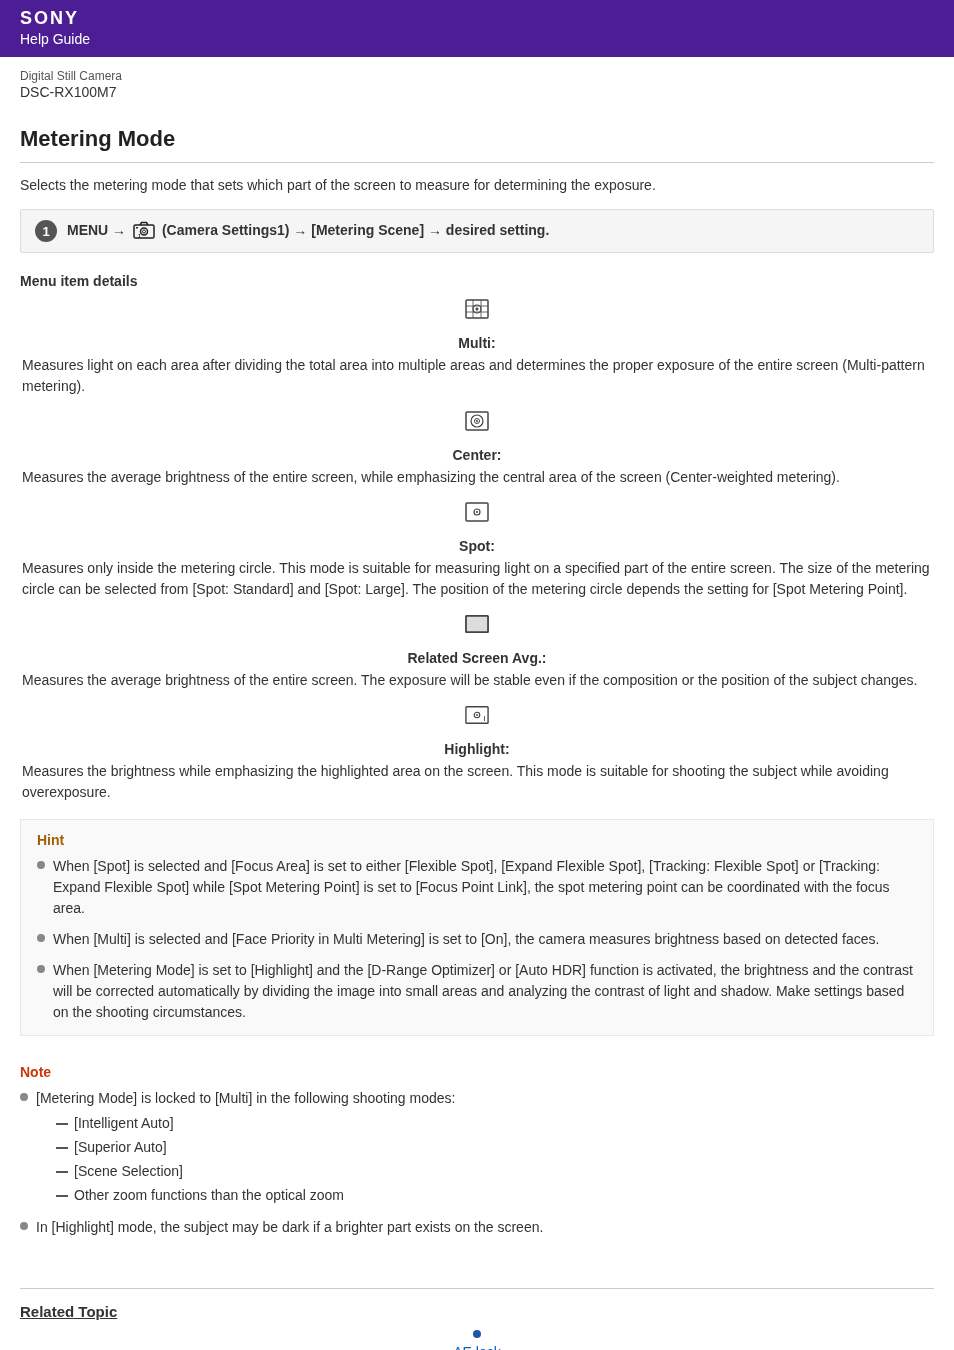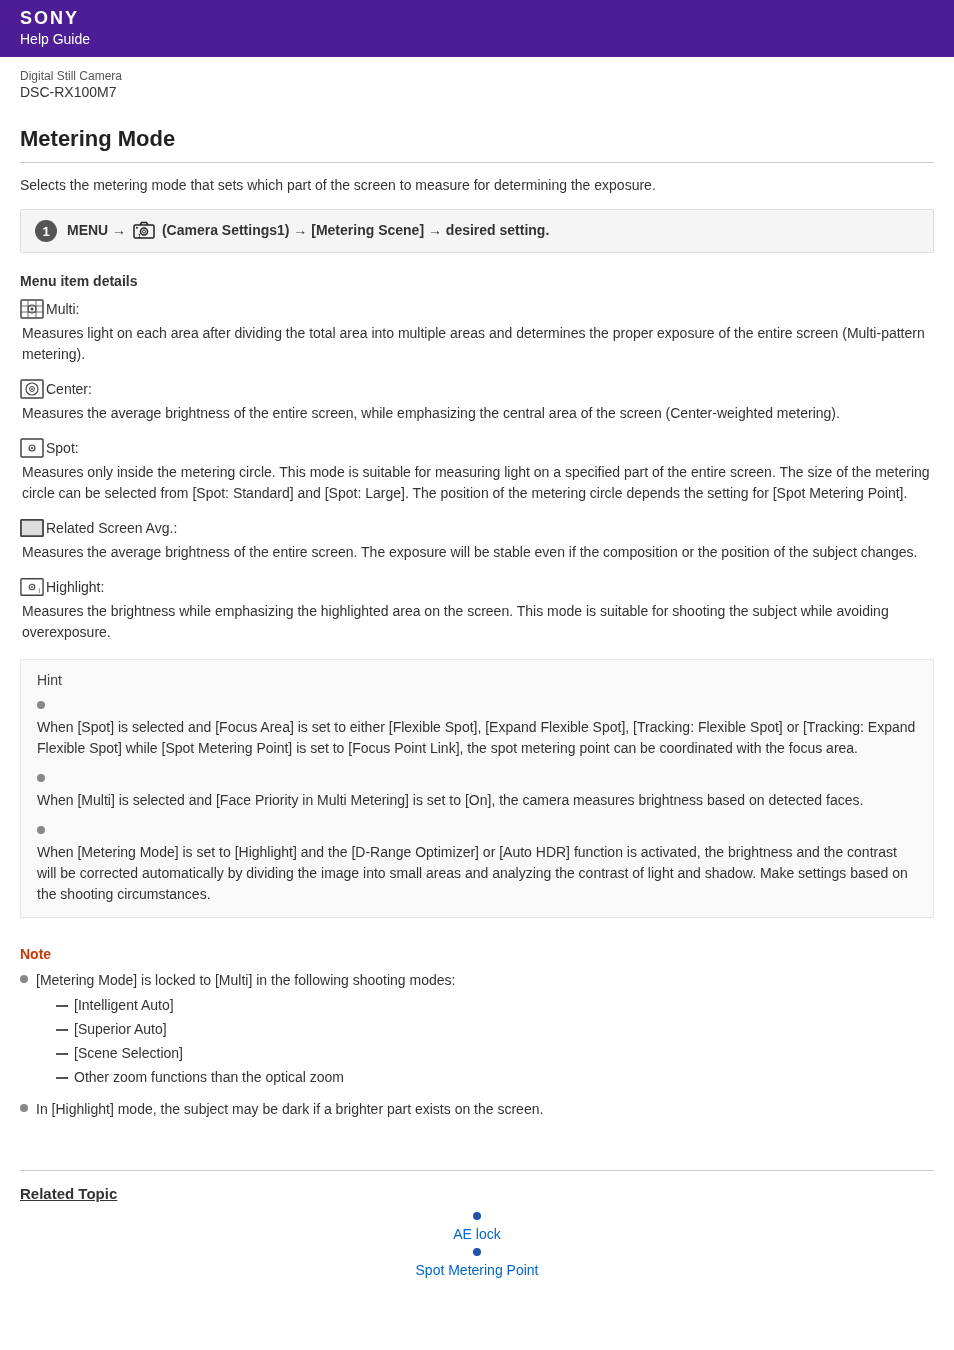--- a/index.html
+++ b/index.html
@@ -98,24 +98,25 @@
       margin-bottom: 10px;
       margin-top: 6px;
     }
     
     .menu-item {
       margin-bottom: 14px;
     }
     .menu-item-title {
       display: flex;
       align-items: center;
-      gap: 2px;
-      font-weight: normal;
+      gap: 16px;
+      font-weight: bold;
       font-size: 14px;
       margin-bottom: 4px;
+      flex-direction: column;
     }
     .menu-item-desc {
       font-size: 14px;
       color: #333;
       line-height: 1.5;
       margin-left: 2px;
     }
     
     .icon-box {
       display: inline-flex;
@@ -126,34 +127,33 @@
       flex-shrink: 0;
     }
     
     .hint-box {
       background: #f9f9f9;
       border: 1px solid #e8e8e8;
       padding: 12px 16px;
       margin: 16px 0;
     }
     .hint-title {
-      color: #404040;
-      font-weight: normal;
+      color: #a16207;
+      font-weight: bold;
       font-size: 14px;
       margin-bottom: 8px;
     }
     .hint-item {
       display: flex;
       align-items: flex-start;
       gap: 8px;
       margin-bottom: 10px;
       font-size: 14px;
       line-height: 1.5;
       color: #333;
-      flex-direction: column;
     }
     .hint-item:last-child { margin-bottom: 0; }
     .bullet-dot {
       width: 8px;
       height: 8px;
       background: #888;
       border-radius: 50%;
       flex-shrink: 0;
       margin-top: 5px;
     }

